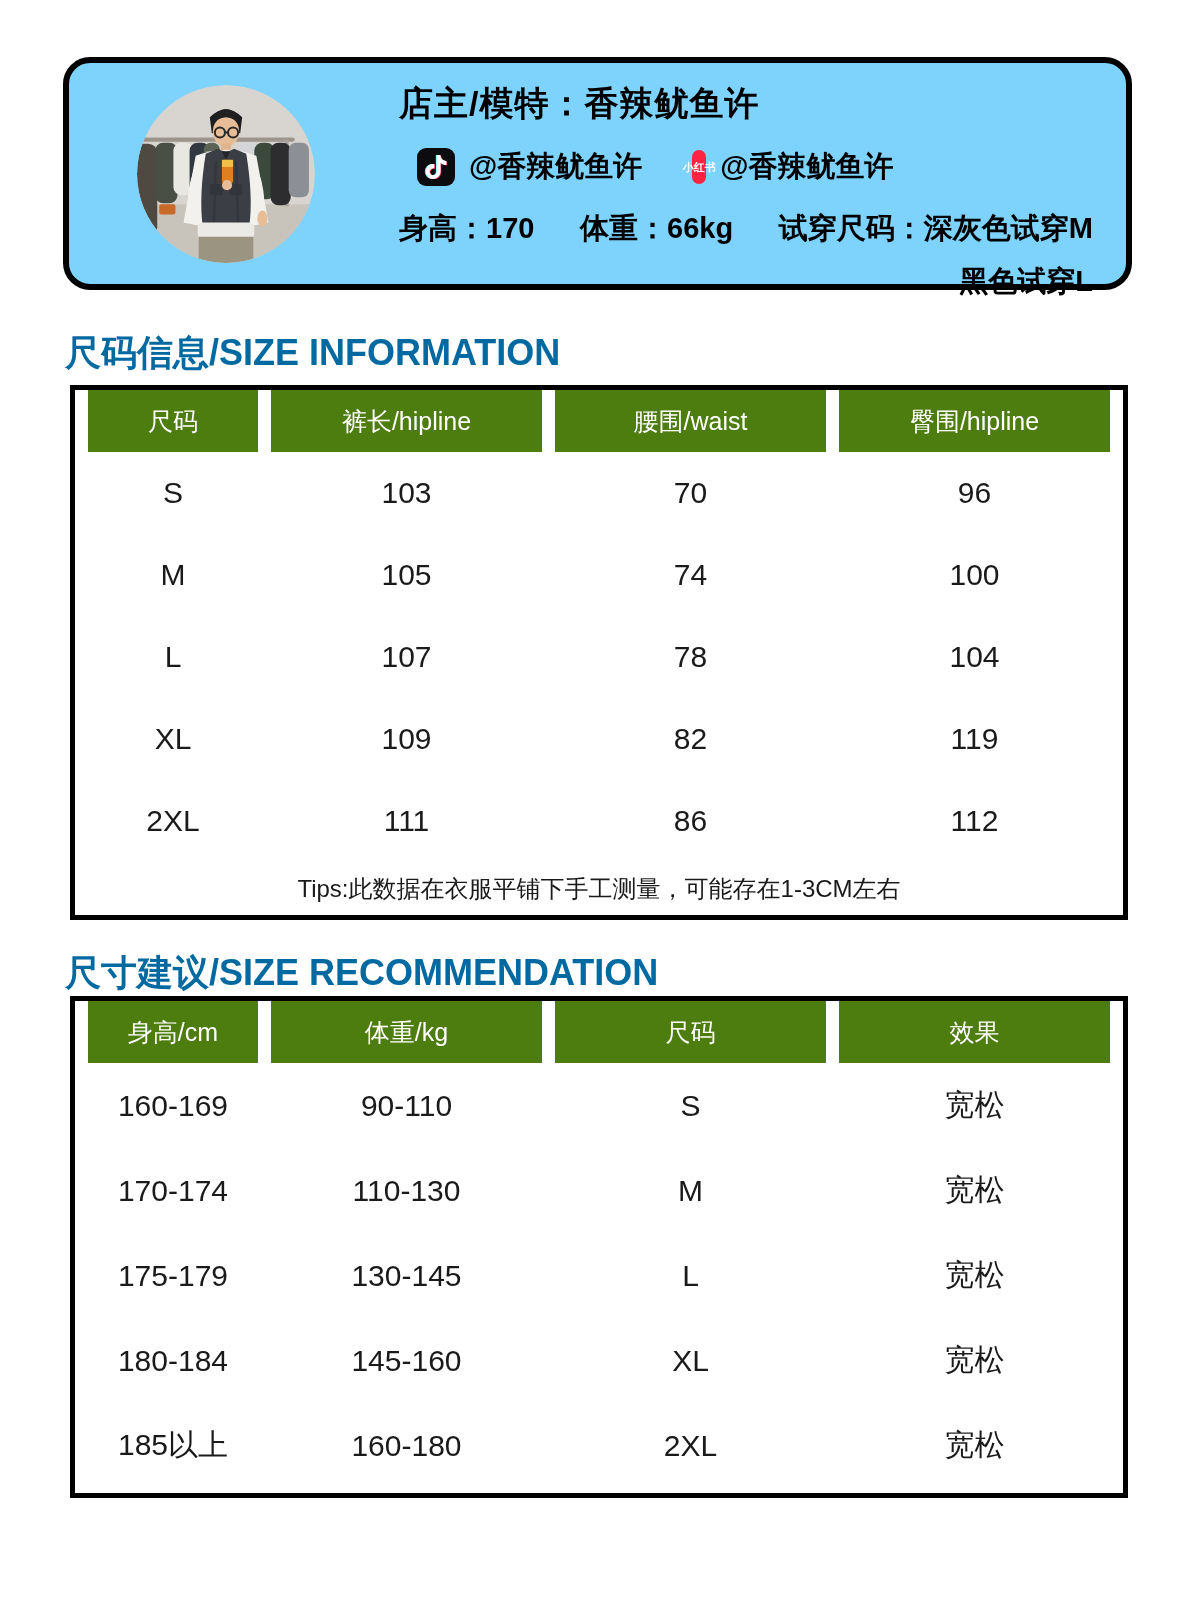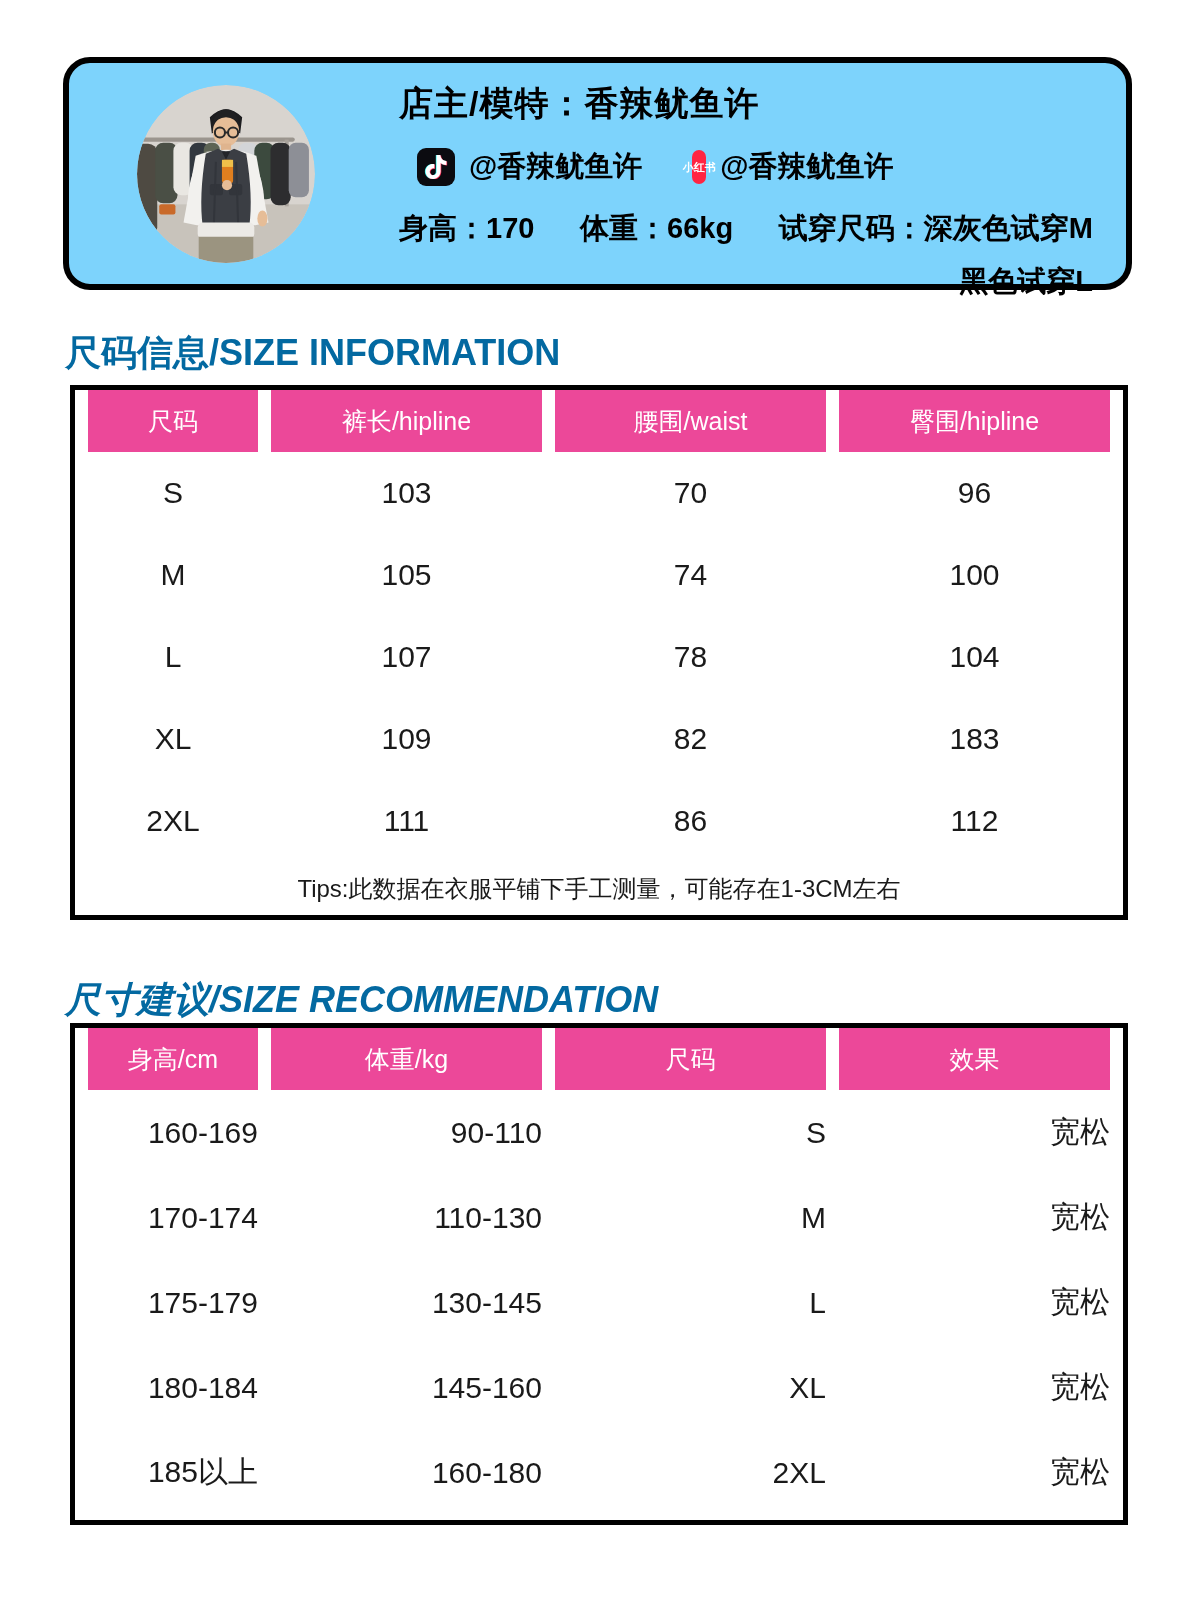--- a/index.html
+++ b/index.html
@@ -49,42 +49,42 @@
     margin-top:22px; font-size:29px; font-weight:900; color:#000; white-space:nowrap;
   }
   .stats-row2 { margin-top:13px; text-align:right; font-size:29px; font-weight:900; color:#000; }
 
   
   .section-heading {
     margin-left:65px; font-size:36px; font-weight:900; line-height:46px;
     color:#0369a1; letter-spacing:0;
   }
   #heading1 { margin-top:40px; }
-  #heading2 { margin-top:57px;font-style:italic; }
+  #heading2 { margin-top:30px; }
 
   
   .size-table {
     margin-left:70px; width:1058px;
     border:5px solid #000; background:#fff;
   }
   #table1 { margin-top:9px; }
   #table2 { padding-bottom:5px; }
   .thead, .trow {
     display:grid;
     grid-template-columns:170px 1fr 1fr 1fr;
     column-gap:13px;
     padding-left:13px; padding-right:13px;
   }
   .hcell {
-    height:62px; background:#ec4899; color:#ffffff;
+    height:62px; background:#4d7c0f; color:#ffffff;
     display:flex; align-items:center; justify-content:center;
     font-size:25px; font-weight:400;
   }
   .trow { height:82px; align-items:center; text-align:center; font-size:30px; color:#1a1a1a; }
-  .tbody2 .trow { height:85px;text-align:right; }
+  .tbody2 .trow { height:85px; }
   .tips {
     height:53px; display:flex; align-items:center; justify-content:center;
     font-size:24px; font-weight:500; color:#1a1a1a;
   }
 </style>
 </head>
 <body>
 
 <div class="profile-box">
   <div class="avatar">
@@ -198,21 +198,21 @@
       <div class="trow">
         <div class="tcell">L</div>
         <div class="tcell">107</div>
         <div class="tcell">78</div>
         <div class="tcell">104</div>
       </div>
       <div class="trow">
         <div class="tcell">XL</div>
         <div class="tcell">109</div>
         <div class="tcell">82</div>
-        <div class="tcell">183</div>
+        <div class="tcell">119</div>
       </div>
       <div class="trow">
         <div class="tcell">2XL</div>
         <div class="tcell">111</div>
         <div class="tcell">86</div>
         <div class="tcell">112</div>
       </div>
     </div>
   <div class="tips">Tips:此数据在衣服平铺下手工测量，可能存在1-3CM左右</div>
 </div>

